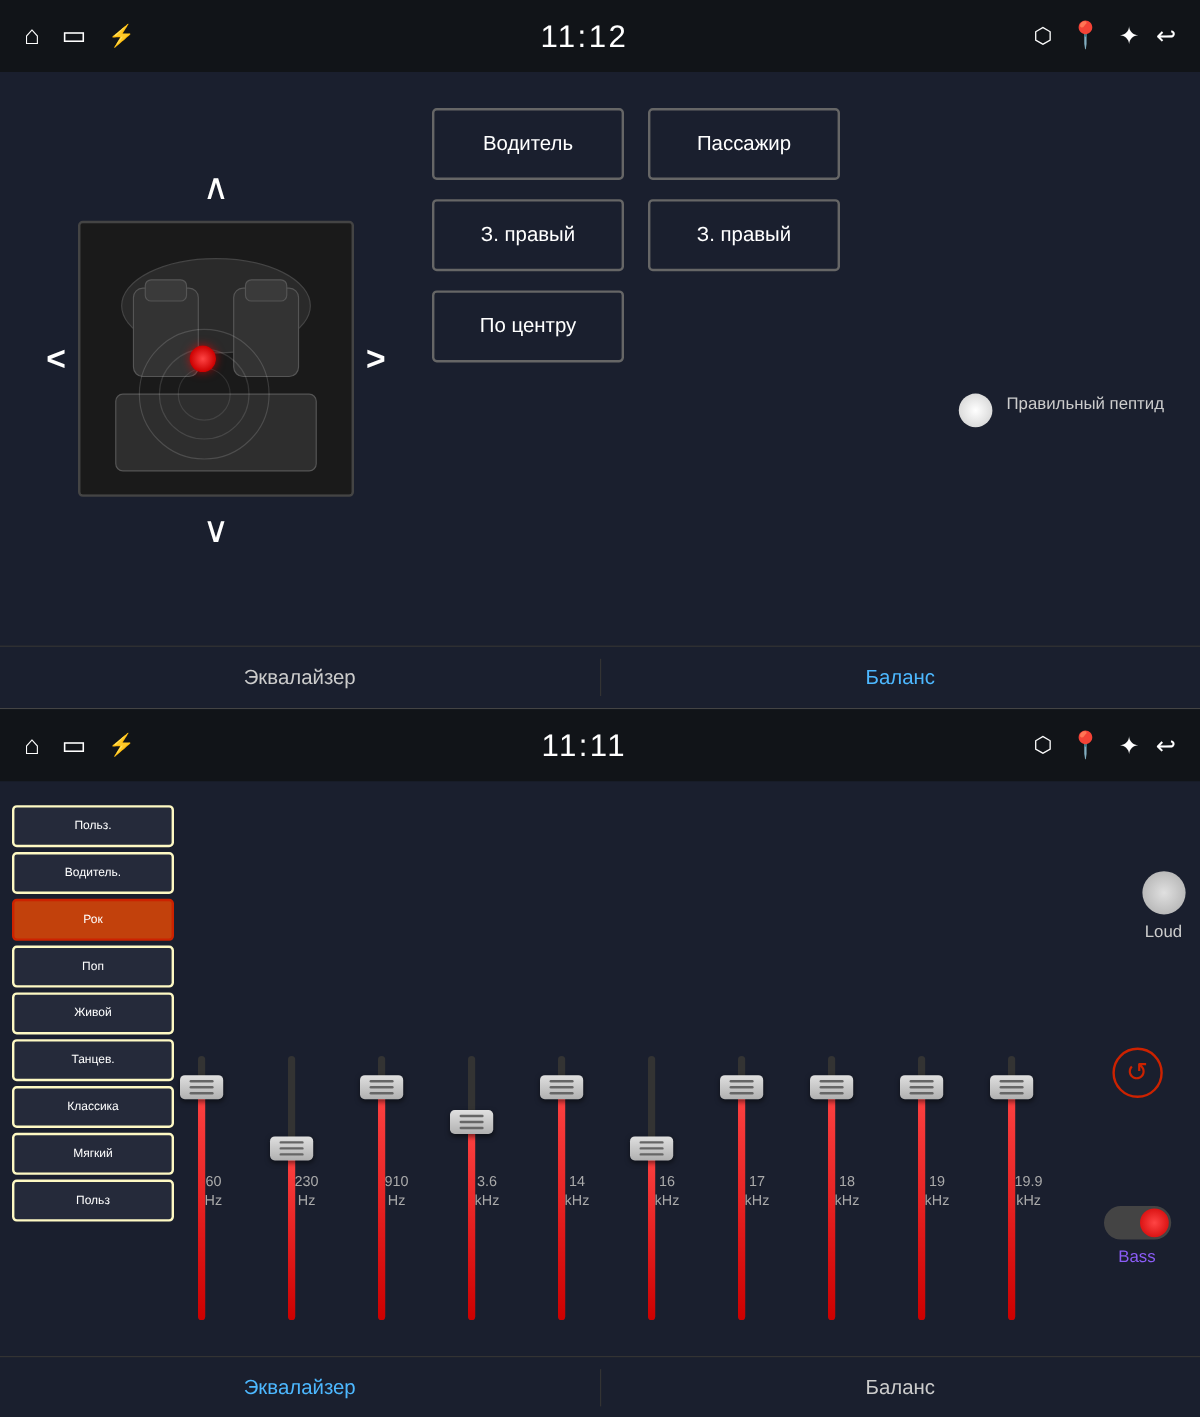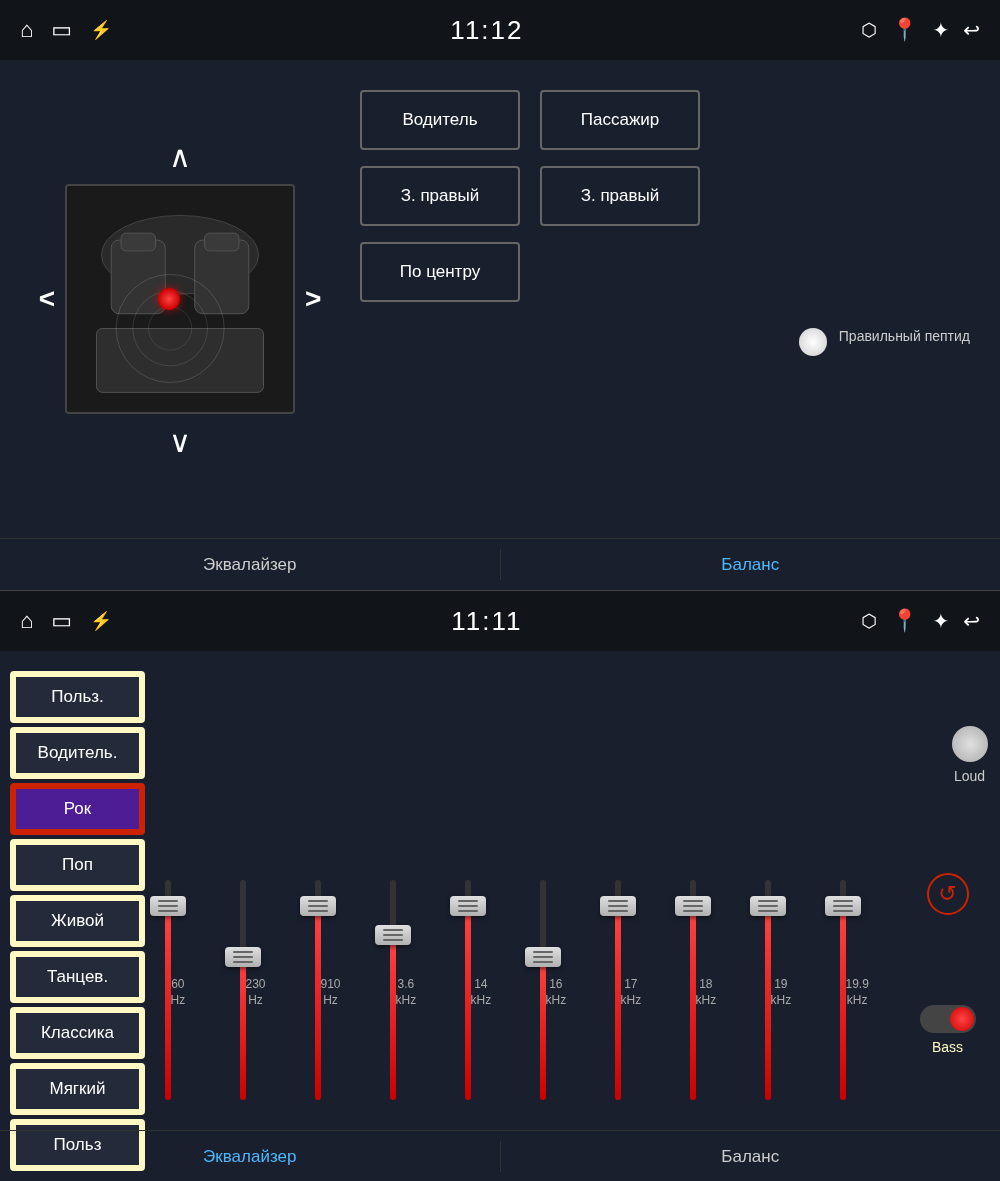--- a/index.html
+++ b/index.html
@@ -200,29 +200,29 @@
     .preset-list {
       flex: 0 0 155px;
       display: flex;
       flex-direction: column;
       gap: 4px;
       padding: 10px 10px;
     }
     .preset-item {
       padding: 10px 14px;
       background: #252a3a;
-      border: 6px solid #fef9c3;
+      border: 2px solid #fef9c3;
       border-radius: 4px;
       color: #fff;
-      font-size: 17px;
+      font-size: 10px;
       cursor: pointer;
       text-align: center;
     }
     .preset-item.selected {
-      background: #4c1d95;
+      background: #c2410c;
       border-color: #cc2200;
     }
 
     
     .eq-sliders-area {
       flex: 1;
       display: flex;
       flex-direction: column;
       padding: 10px 0;
     }
@@ -349,21 +349,21 @@
     .bass-thumb {
       width: 24px;
       height: 24px;
       background: radial-gradient(circle, #ff4444 0%, #cc0000 100%);
       border-radius: 50%;
       position: absolute;
       right: 2px;
       top: 2px;
     }
     .bass-label {
-      color: #fef9c3;
+      color: #8b5cf6;
       font-size: 14px;
     }
 
     
     .tab-bar-bottom {
       position: absolute;
       bottom: 0;
       width: 100%;
       height: 52px;
       display: flex;

